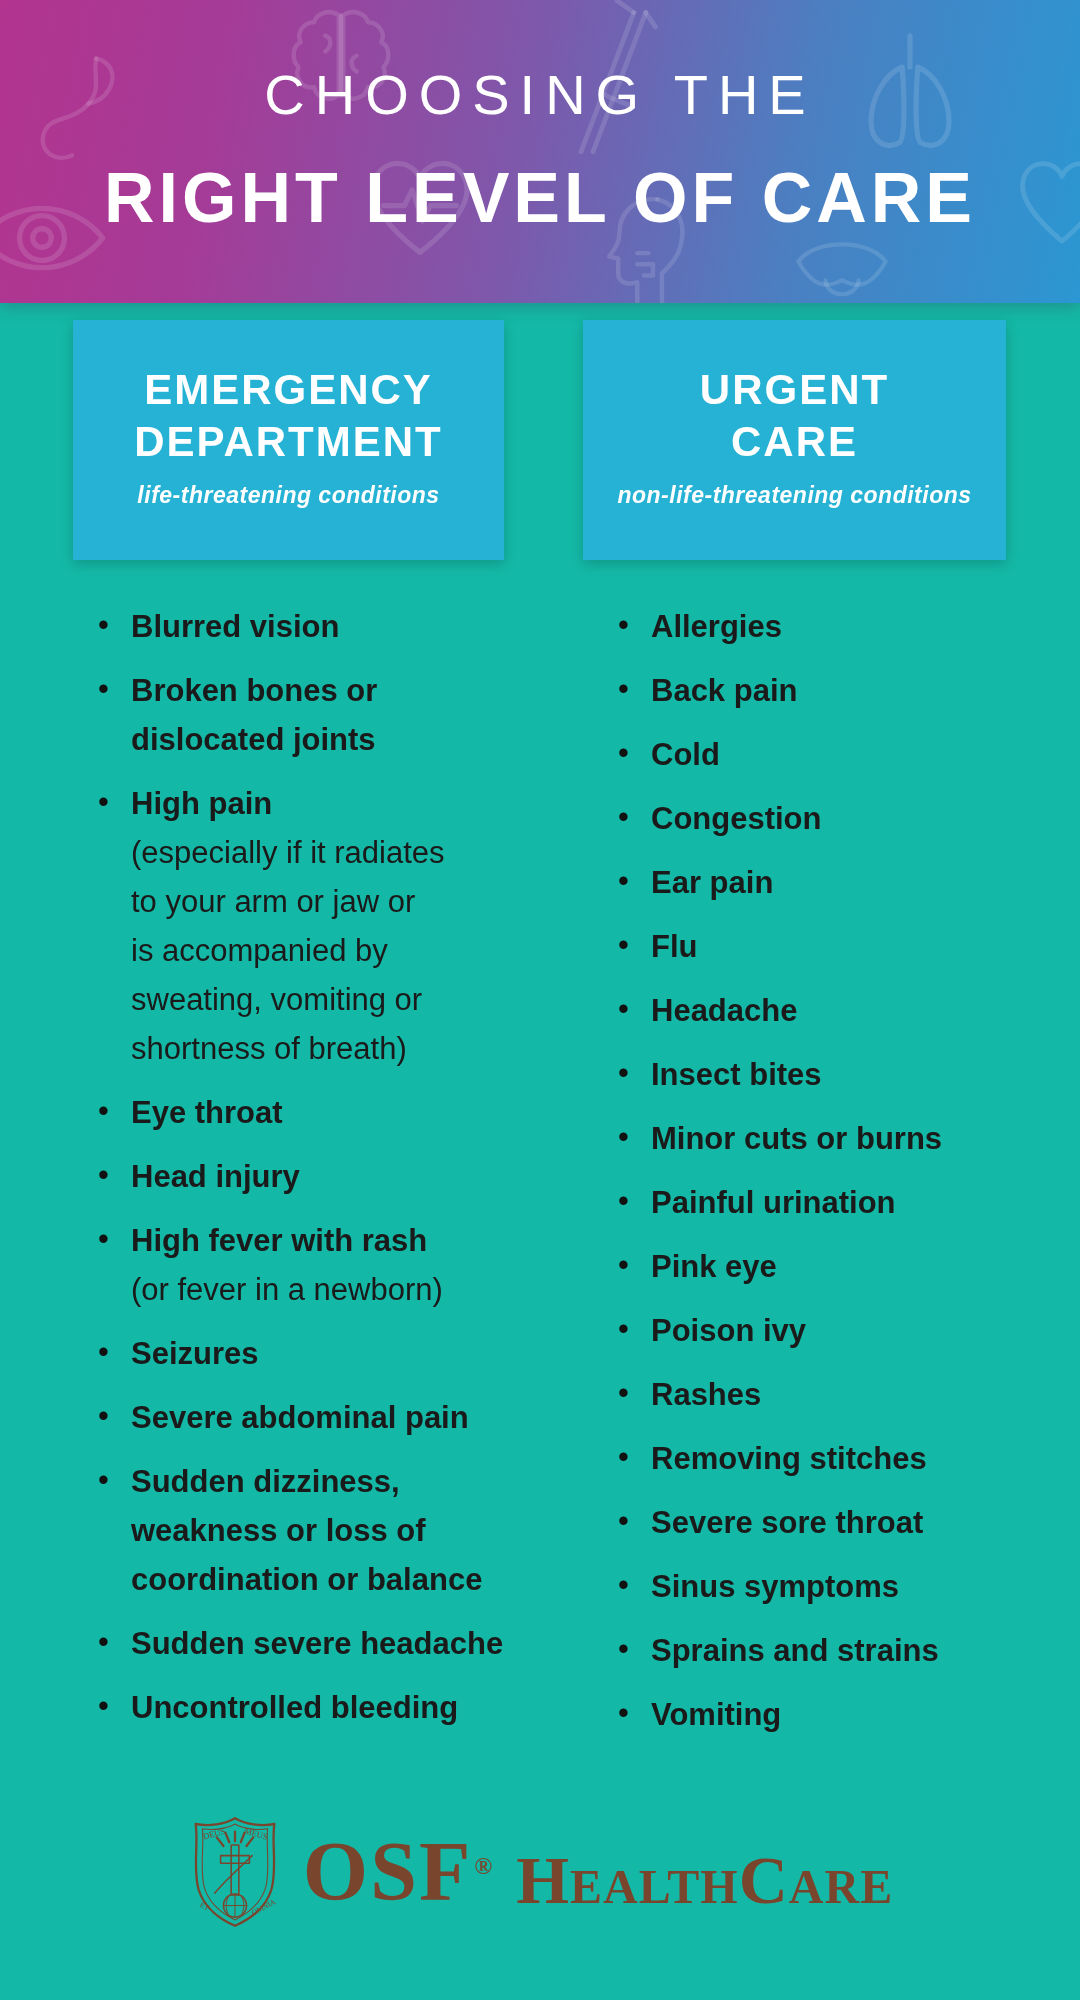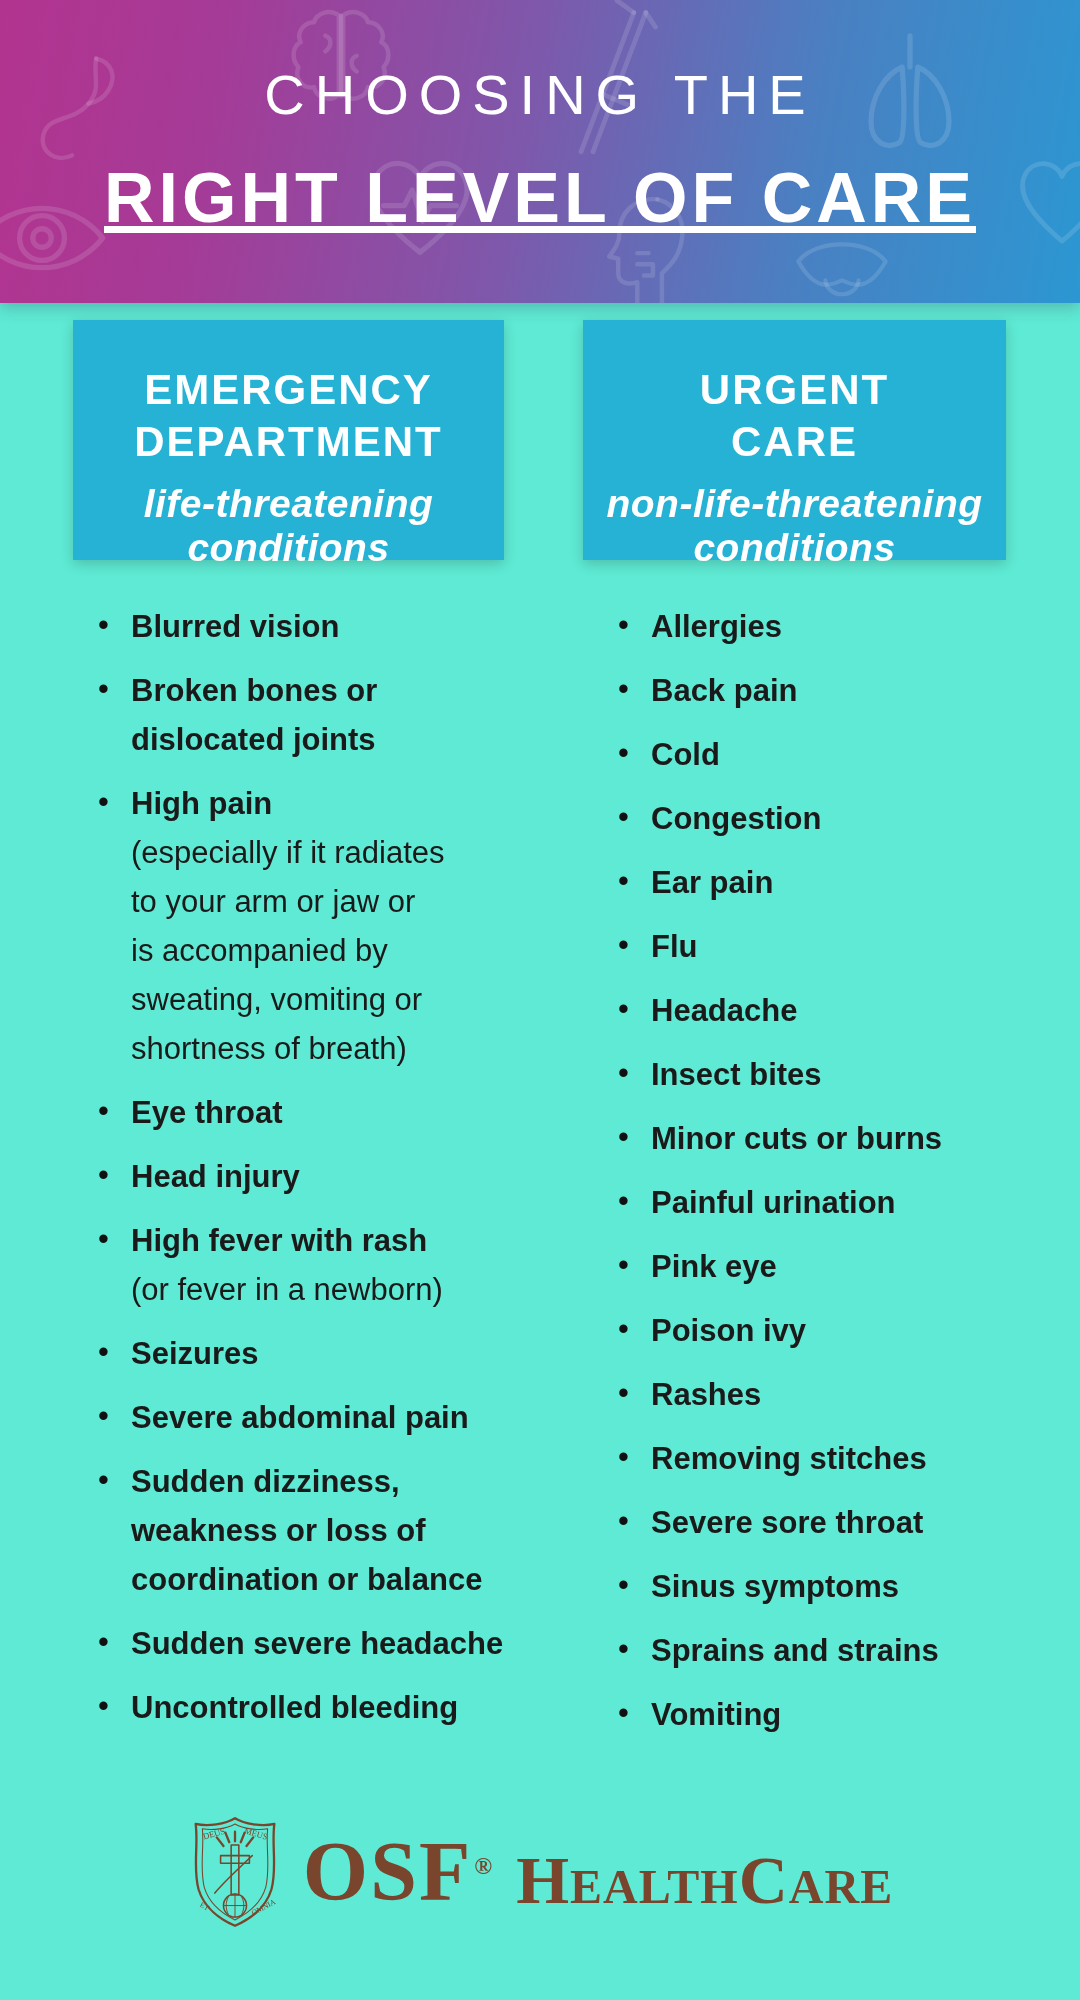--- a/index.html
+++ b/index.html
@@ -1,17 +1,17 @@
 <!DOCTYPE html>
 <html><head>
 <meta charset="utf-8">
 <style>
   html,body{margin:0;padding:0;background:#ffffff;}
   .page{
-    position:relative;width:1080px;height:2000px;background:#5eead4;
+    position:relative;width:1080px;height:2000px;background:#14b8a6;
     font-family:"Liberation Sans",sans-serif;overflow:hidden;margin:0 auto;
   }
 
   
   .banner{
     position:absolute;left:0;top:0;width:1080px;height:303px;
     background:linear-gradient(100deg,#b2348f 0%,#a53b97 20%,#7e58ab 48%,#4a80c2 74%,#2b97d2 100%);
     box-shadow:0 5px 14px rgba(60,60,90,.28);
     overflow:hidden;
   }
@@ -19,32 +19,32 @@
   .wm svg{display:block;}
   .wm path,.wm circle,.wm line,.wm polyline{
     fill:none;stroke:#ffffff;stroke-opacity:.13;stroke-width:4;stroke-linecap:round;stroke-linejoin:round;
   }
   .banner-title-1{
     position:absolute;left:0;top:57px;width:100%;text-align:center;
     color:#ffffff;font-size:56px;font-weight:300;letter-spacing:10px;line-height:76px;
   }
   .banner-title-2{
     position:absolute;left:0;top:150px;width:100%;text-align:center;
-    color:#ffffff;font-size:70px;font-weight:700;letter-spacing:4px;line-height:96px;text-decoration:underline;
+    color:#ffffff;font-size:70px;font-weight:700;letter-spacing:4px;line-height:96px;
   }
 
   
   .box{
     position:absolute;top:320px;height:240px;background:#26b2d4;
     color:#ffffff;text-align:center;box-shadow:0 4px 12px rgba(0,0,0,.18);
   }
   .box-emergency{left:73px;width:431px;}
   .box-urgent{left:583px;width:423px;text-align:center;}
   .box-title{margin:44px 0 0 0;font-size:42px;font-weight:700;letter-spacing:2px;line-height:52px;}
-  .box-subtitle{margin-top:14px;font-style:italic;font-size:39px;font-weight:700;letter-spacing:.5px;}
+  .box-subtitle{margin-top:14px;font-style:italic;font-size:23px;font-weight:700;letter-spacing:.5px;}
 
   
   .list{position:absolute;top:602px;list-style:none;margin:0;padding:0;color:#1a1a1a;}
   .list-emergency{left:98px;width:440px;}
   .list-urgent{left:618px;width:430px;}
   .list li{position:relative;padding-left:33px;font-size:31px;line-height:49px;margin:0 0 15px 0;}
   .list .bullet{position:absolute;left:0;top:-2px;font-size:31px;color:#111;}
   .list .main{font-weight:600;}
   .list .note{display:block;font-weight:400;}
 

